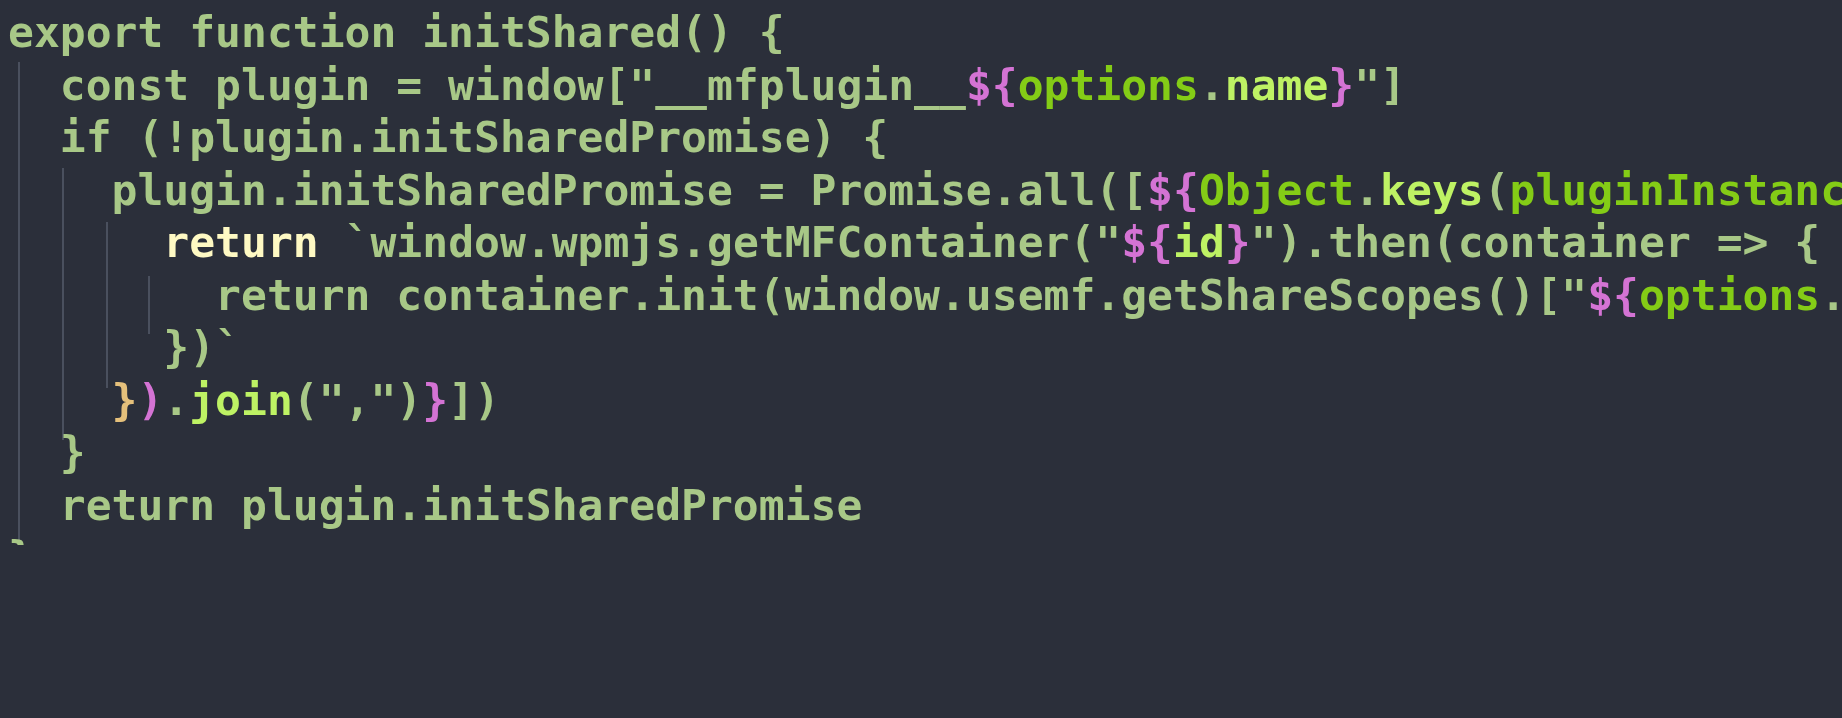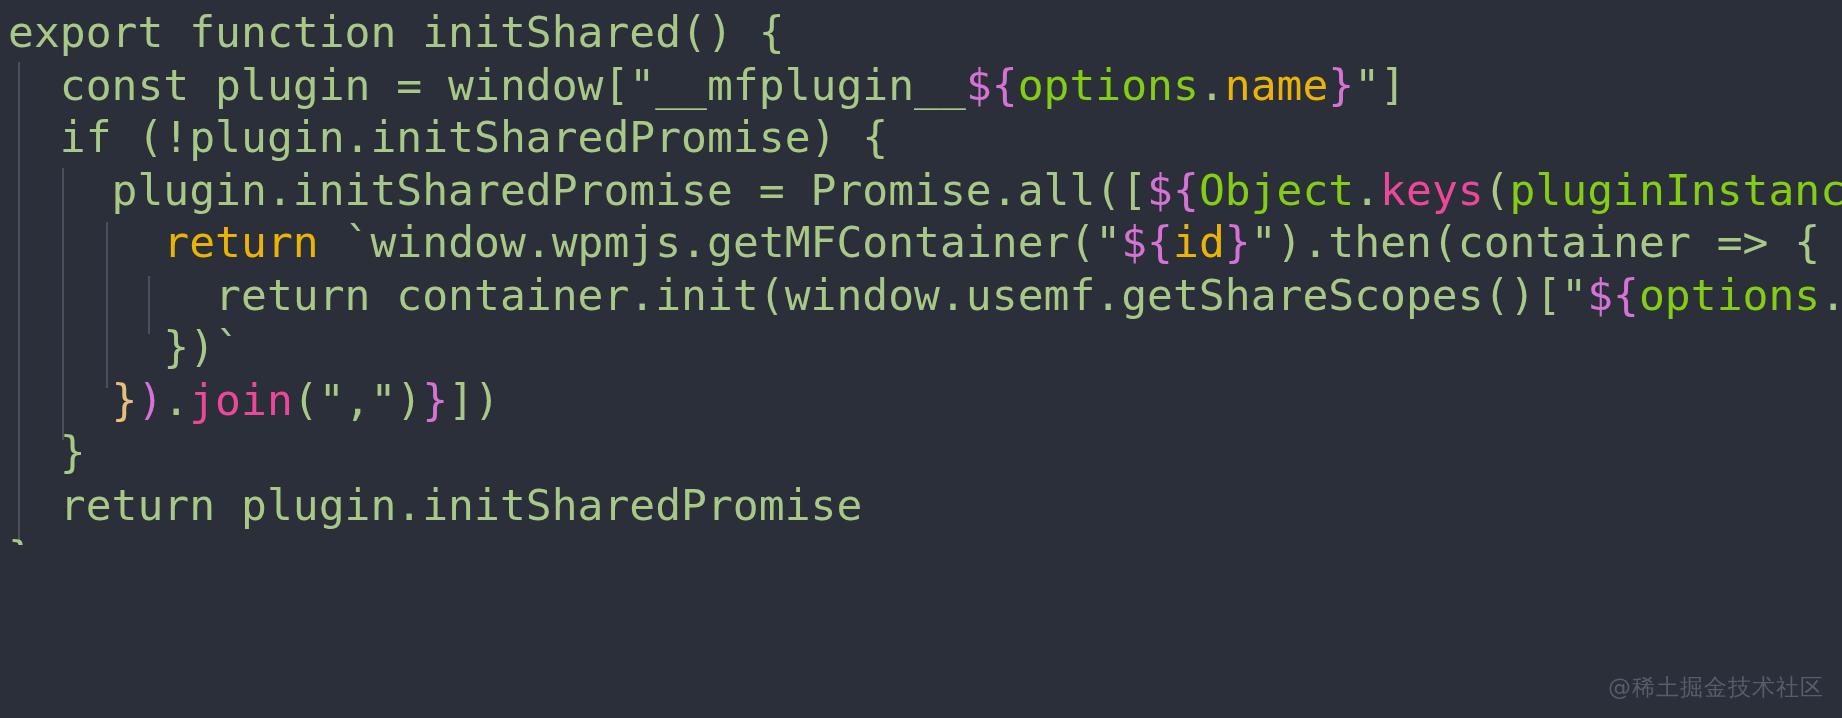--- a/index.html
+++ b/index.html
@@ -15,43 +15,44 @@
     overflow: hidden;
     font-family: "DejaVu Sans Mono", "Liberation Mono", monospace;
   }
   #code-surface {
     position: absolute;
     left: 0;
     top: 0;
     width: 1842px;
     height: 545px;
     overflow: hidden;
+    font-weight: bold;
   }
   .code-lines {
     position: absolute;
     left: 8px;
     top: 6px;
     white-space: pre;
     font-size: 43px;
     line-height: 52.5px;
     letter-spacing: 0px;
     font-family: "DejaVu Sans Mono", "Liberation Mono", monospace;
   }
   .line {
     height: 52.5px;
     white-space: pre;
     position: relative;
   }
   
   .t-plain   { color: #a8c887; }
   .t-var     { color: #84cc16; }
-  .t-prop    { color: #eab308; }
-  .t-method  { color: #ec4899; }
+  .t-prop    { color: #bef264; }
+  .t-method  { color: #bef264; }
   .t-tmpl    { color: #d473d4; }
-  .t-kw      { color: #eab308; }
+  .t-kw      { color: #fef9c3; }
   .t-brace   { color: #e5c07b; }
 
   
   .guide {
     position: absolute;
     width: 2px;
     background: #4a505e;
   }
 
   .watermark-cn {
@@ -82,15 +83,14 @@
   <div id="code-surface">
 
     <div class="guide" style="left:18px; top:62px; height:590px;"></div>
     <div class="guide" style="left:62px; top:168px; height:272px;"></div>
     <div class="guide" style="left:106px; top:222px; height:166px;"></div>
     <div class="guide" style="left:148px; top:276px; height:58px;"></div>
 
     <div class="code-lines" id="code-lines"><div class="line"><span class="t-plain">export function initShared() {</span></div><div class="line"><span class="t-plain">  const plugin = window["__mfplugin__</span><span class="t-tmpl">${</span><span class="t-var">options</span><span class="t-plain">.</span><span class="t-prop">name</span><span class="t-tmpl">}</span><span class="t-plain">"]</span></div><div class="line"><span class="t-plain">  if (!plugin.initSharedPromise) {</span></div><div class="line"><span class="t-plain">    plugin.initSharedPromise = Promise.all([</span><span class="t-tmpl">${</span><span class="t-var">Object</span><span class="t-plain">.</span><span class="t-method">keys</span><span class="t-plain">(</span><span class="t-var">pluginInstance.</span></div><div class="line"><span class="t-plain">      </span><span class="t-kw">return</span><span class="t-plain"> `window.wpmjs.getMFContainer("</span><span class="t-tmpl">${</span><span class="t-prop">id</span><span class="t-tmpl">}</span><span class="t-plain">").then(container =&gt; {</span></div><div class="line"><span class="t-plain">        return container.init(window.usemf.getShareScopes()["</span><span class="t-tmpl">${</span><span class="t-var">options</span><span class="t-plain">.</span></div><div class="line"><span class="t-plain">      })`</span></div><div class="line"><span class="t-plain">    </span><span class="t-brace">}</span><span class="t-tmpl">)</span><span class="t-plain">.</span><span class="t-method">join</span><span class="t-plain">(",")</span><span class="t-tmpl">}</span><span class="t-plain">])</span></div><div class="line"><span class="t-plain">  }</span></div><div class="line"><span class="t-plain">  return plugin.initSharedPromise</span></div><div class="line"><span class="t-plain">}</span></div></div>
   </div>
 
-  <div class="watermark-cn">@稀土掘金技术社区</div>
 
 </div>
 
 </body></html>

